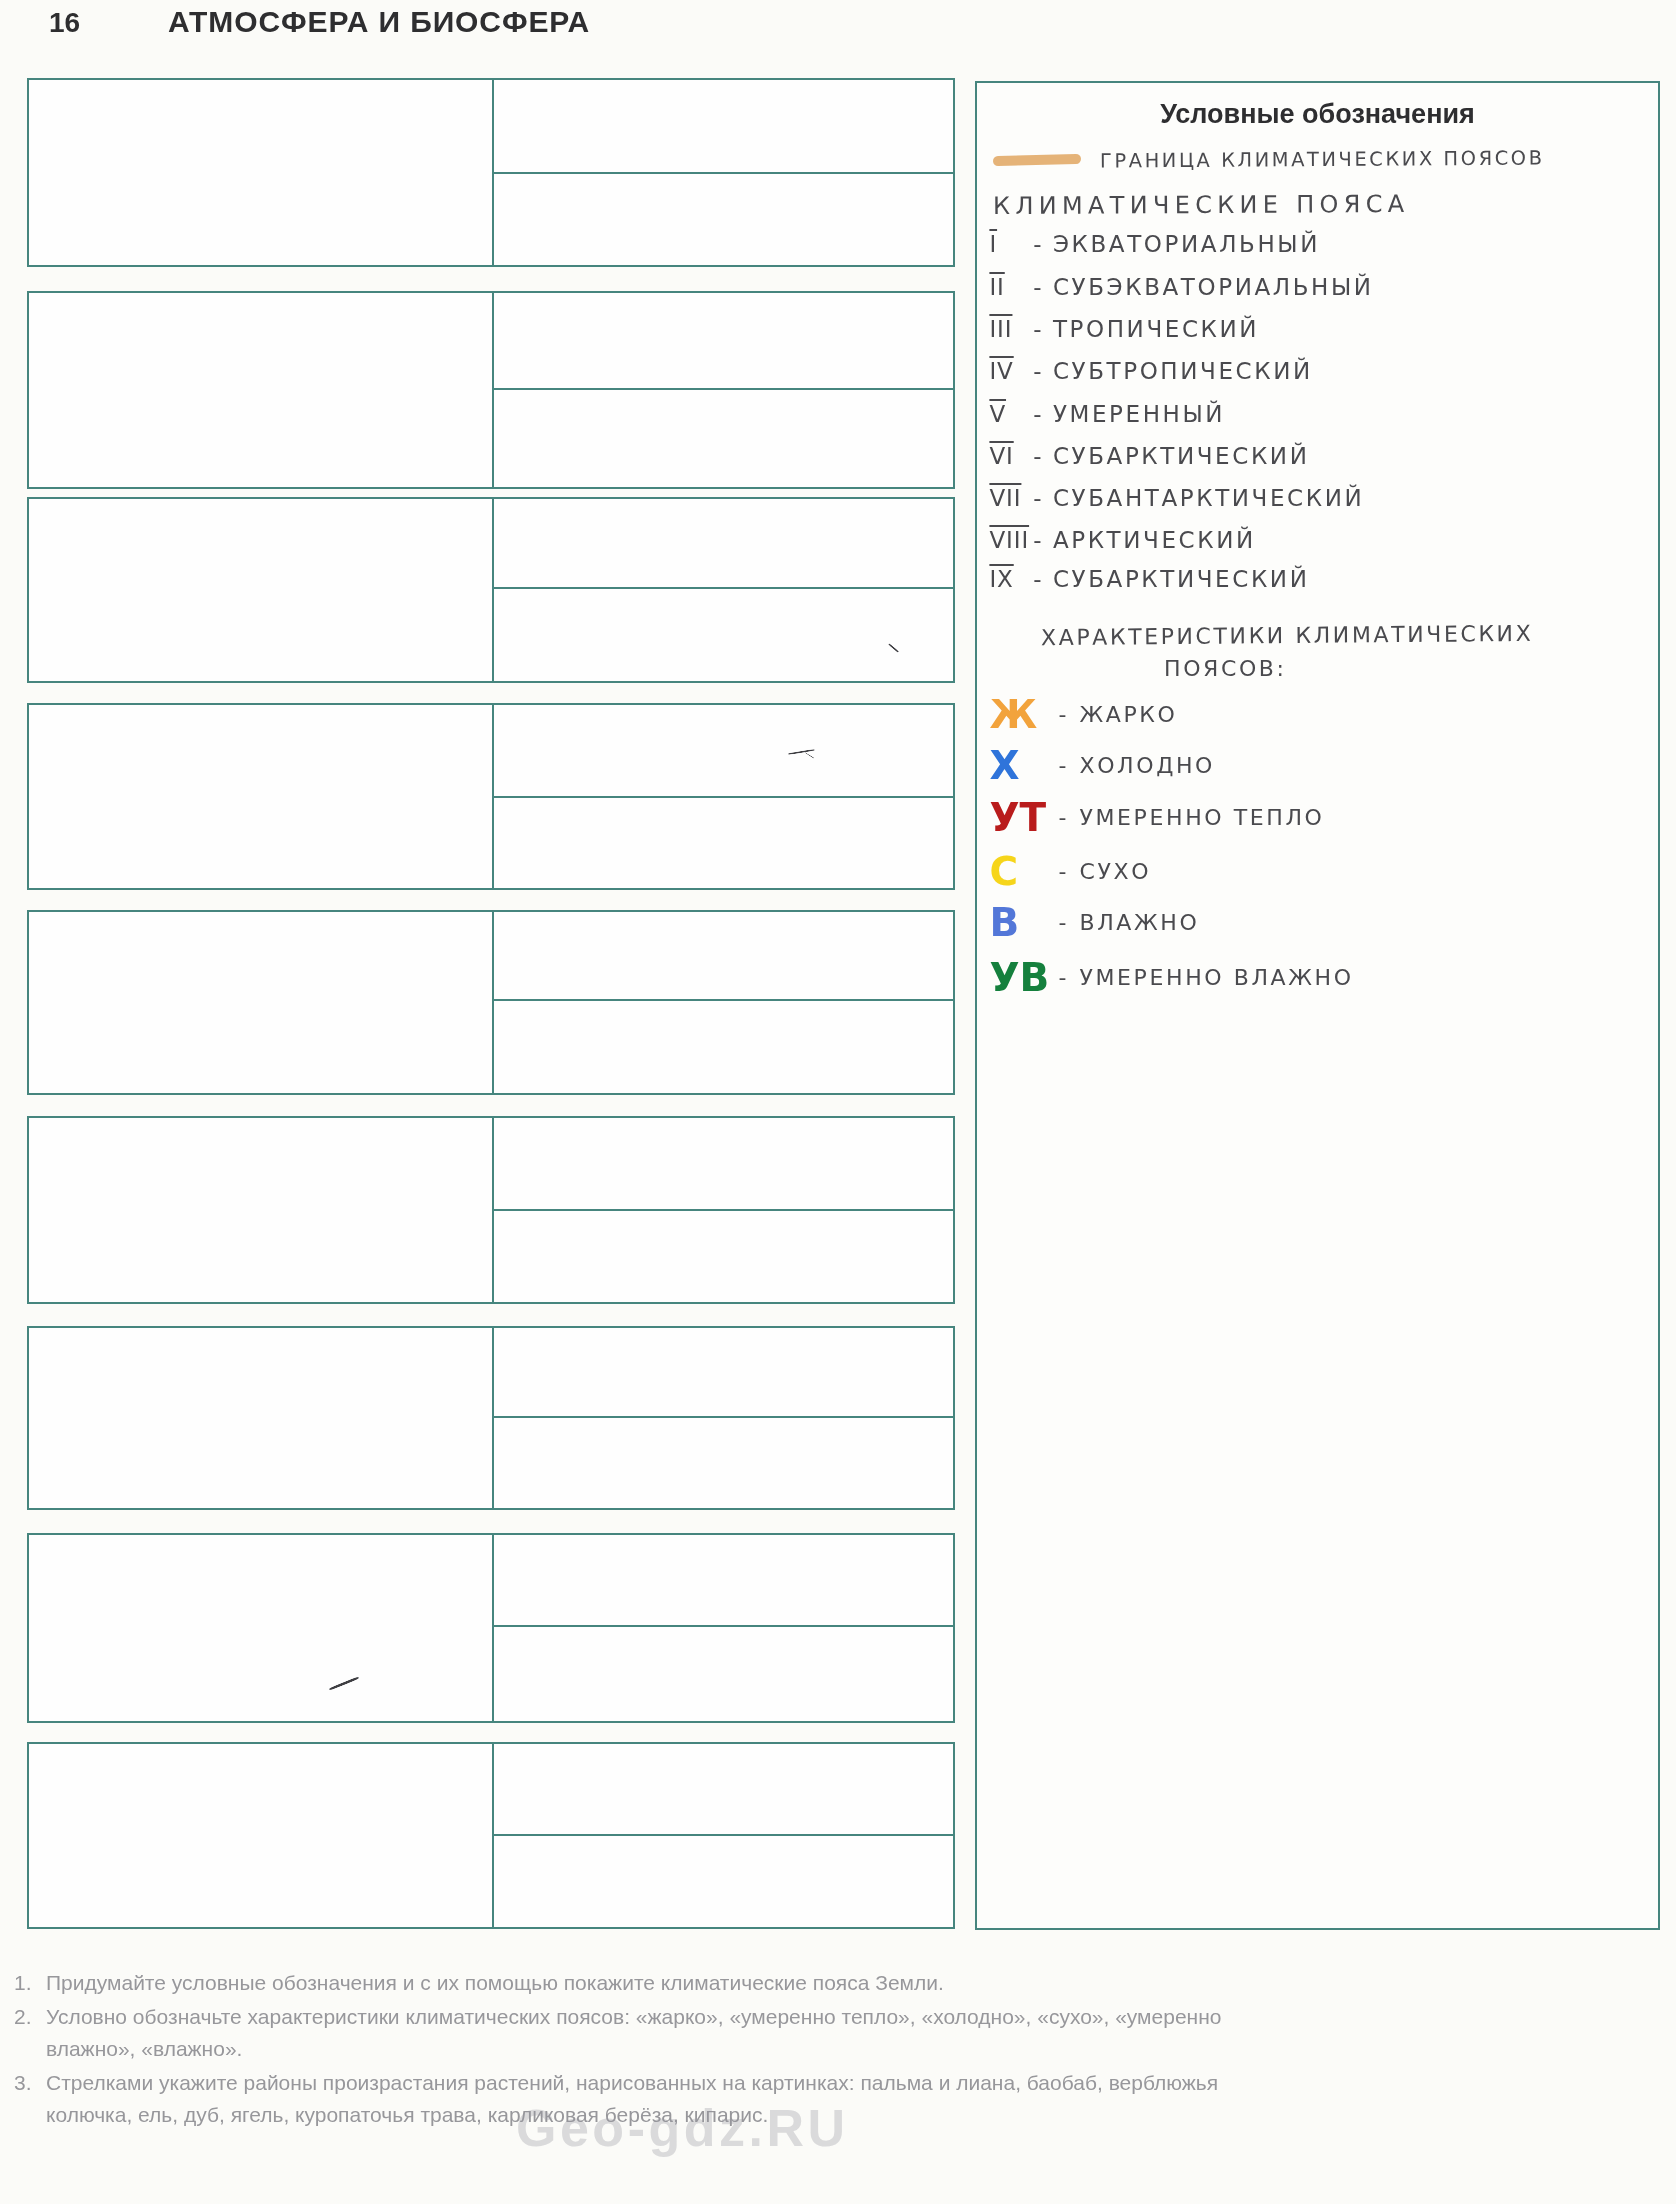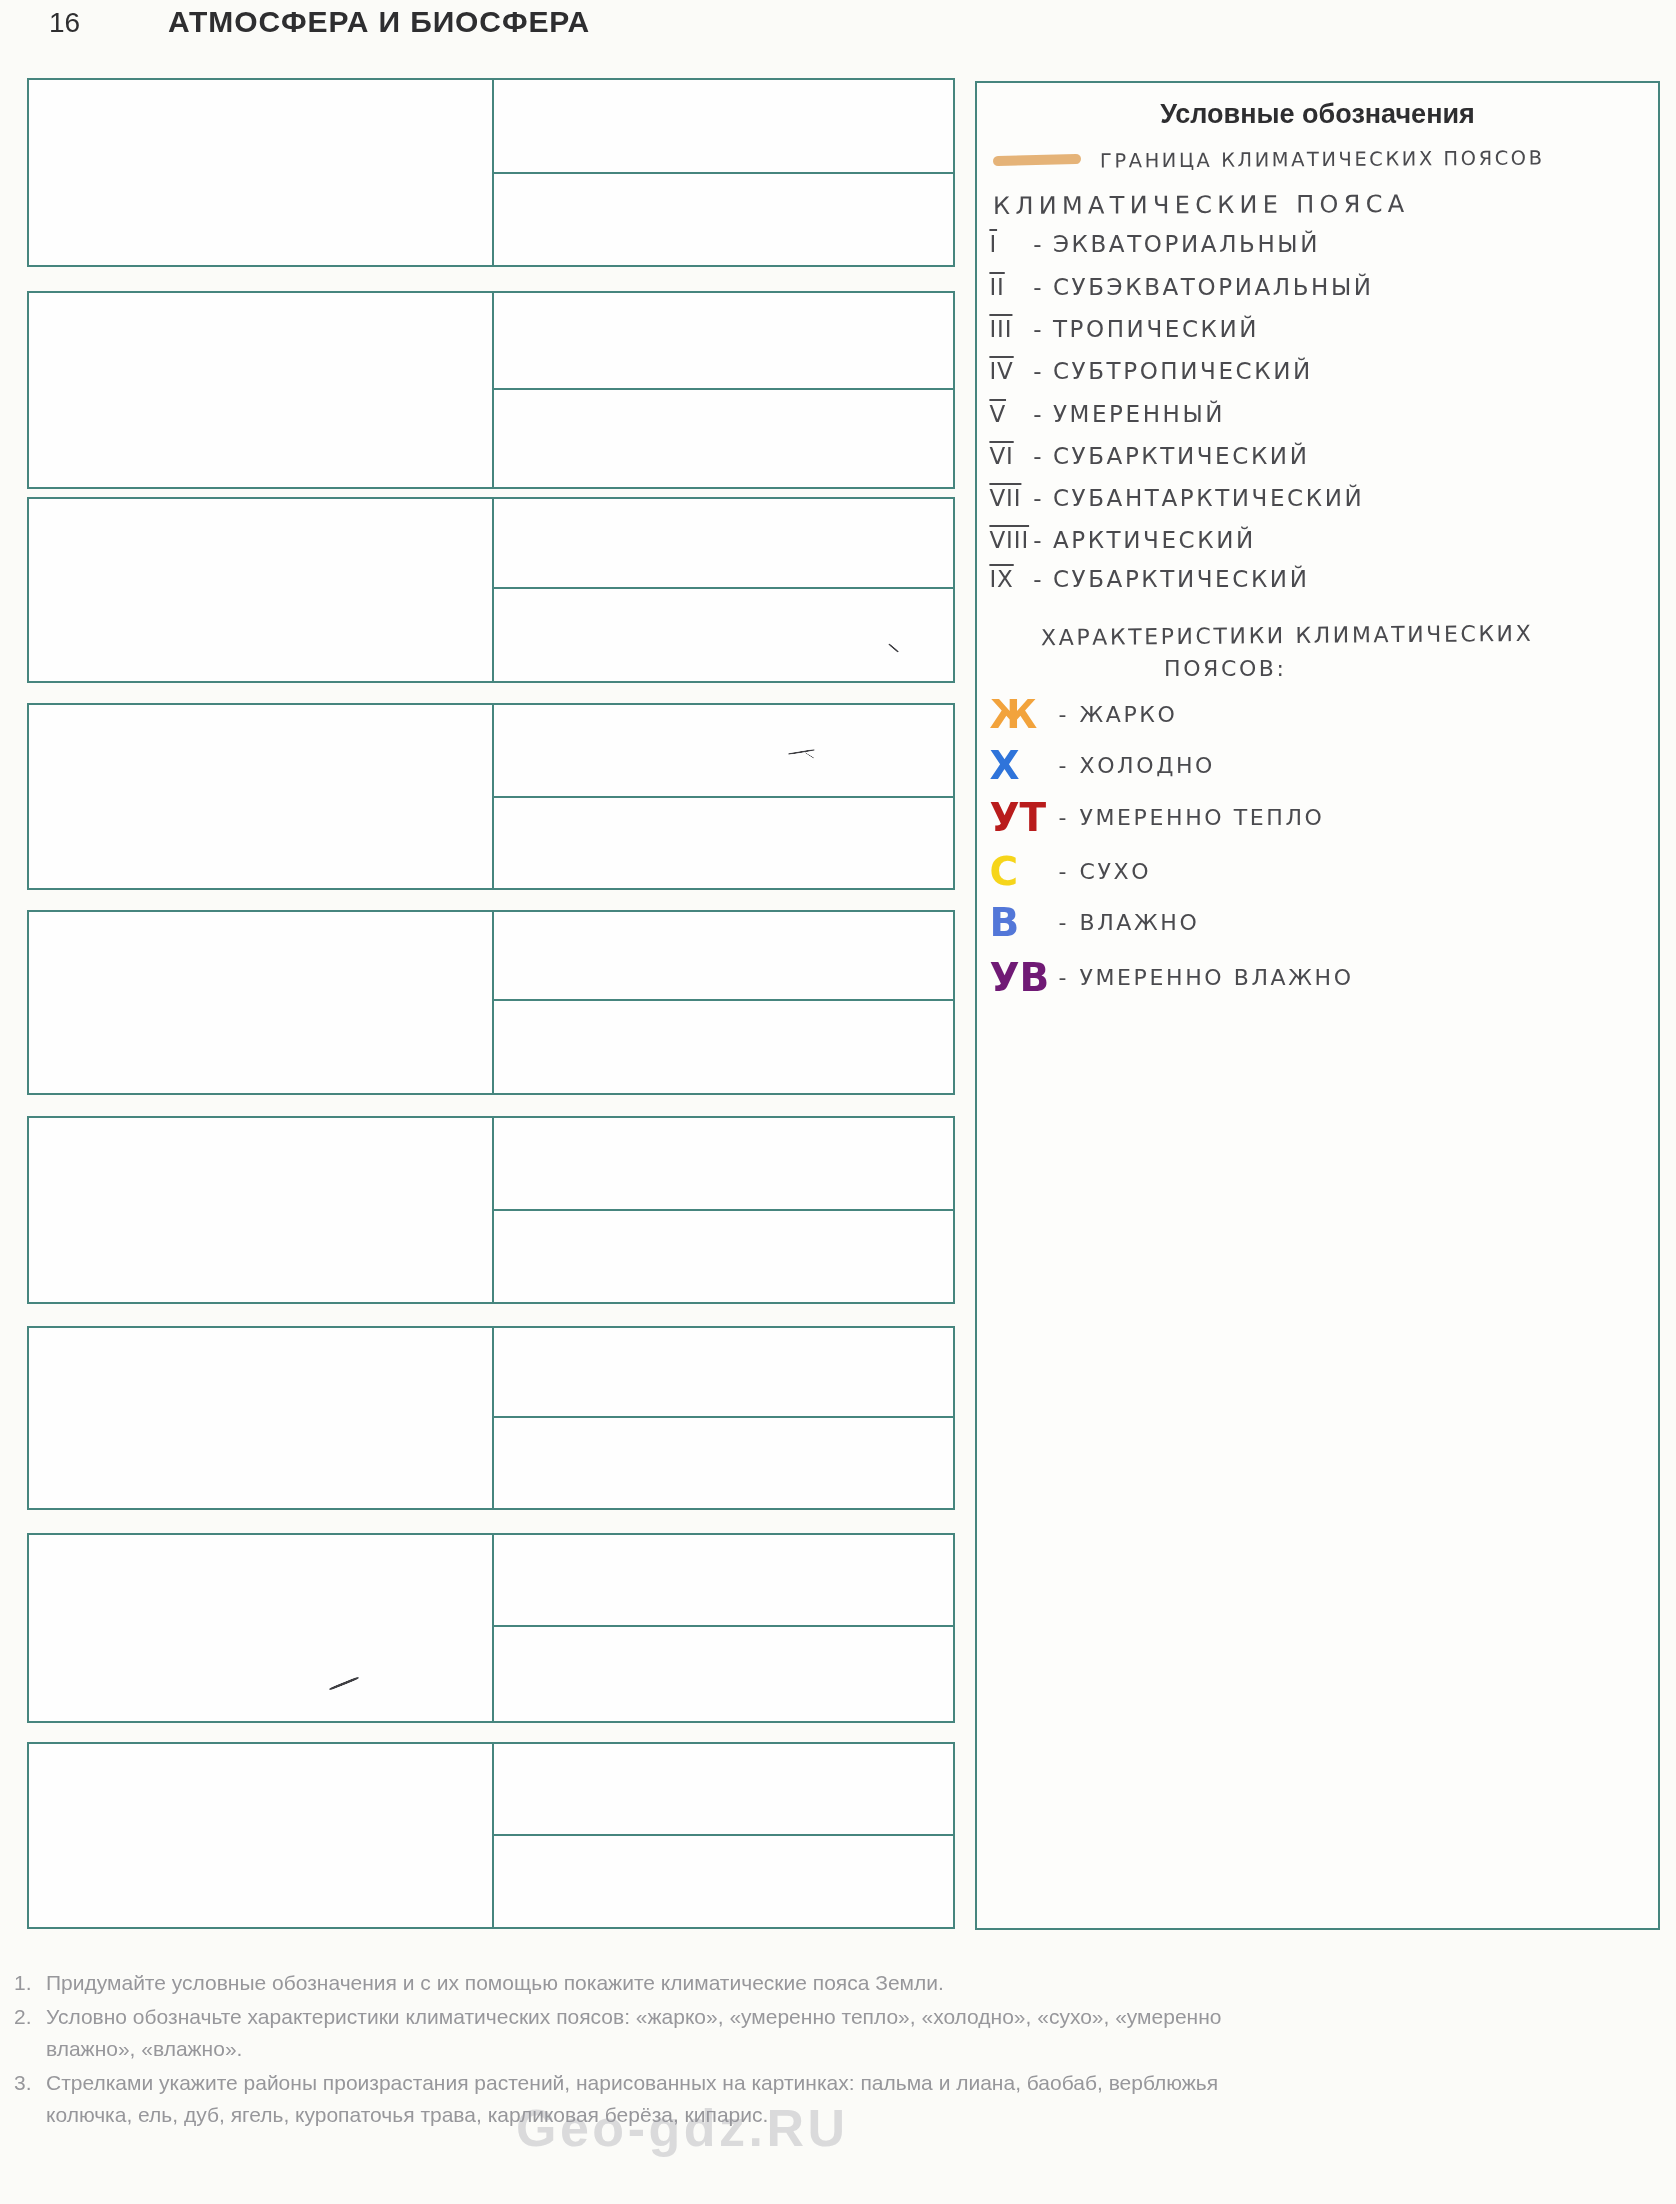--- a/index.html
+++ b/index.html
@@ -11,21 +11,21 @@
   *{margin:0;padding:0;box-sizing:border-box;}
   body{
     width:1676px;height:2205px;position:relative;
     background:#fbfbf8;
     font-family:"Liberation Sans", sans-serif;
     overflow:hidden;
   }
   
   .hdr-num{
     position:absolute;left:49px;top:7px;
-    font-size:28px;font-weight:normal;color:var(--ink);
+    font-size:28px;font-weight:bold;color:var(--ink);
   }
   .hdr-title{
     position:absolute;left:168px;top:5.3px;
     font-size:30px;font-weight:bold;color:var(--ink);letter-spacing:0.9px;
   }
   
   .group{
     position:absolute;left:26.5px;width:928px;
     border:2.6px solid var(--teal);
     background:#fefefe;
@@ -256,21 +256,21 @@
     <span class="char-sym" style="color: rgb(246, 213, 26);">С</span>
       <span class="char-dash">-</span>
       <span>СУХО</span>
   </div>
   <div class="char-row hw" style="top:820px">
     <span class="char-sym" style="color: rgb(83, 119, 216);">В</span>
       <span class="char-dash">-</span>
       <span>ВЛАЖНО</span>
   </div>
   <div class="char-row hw" style="top:875px">
-    <span class="char-sym" style="color: #701a75;">УВ</span>
+    <span class="char-sym" style="color: #15803d;">УВ</span>
       <span class="char-dash">-</span>
       <span>УМЕРЕННО ВЛАЖНО</span>
   </div>
 </div>
 
 <div class="tasks">
   <div class="task-item">
     <span class="task-num">1.</span>
     <span class="task-text">Придумайте условные обозначения и с их помощью покажите климатические пояса Земли.</span>
   </div>

